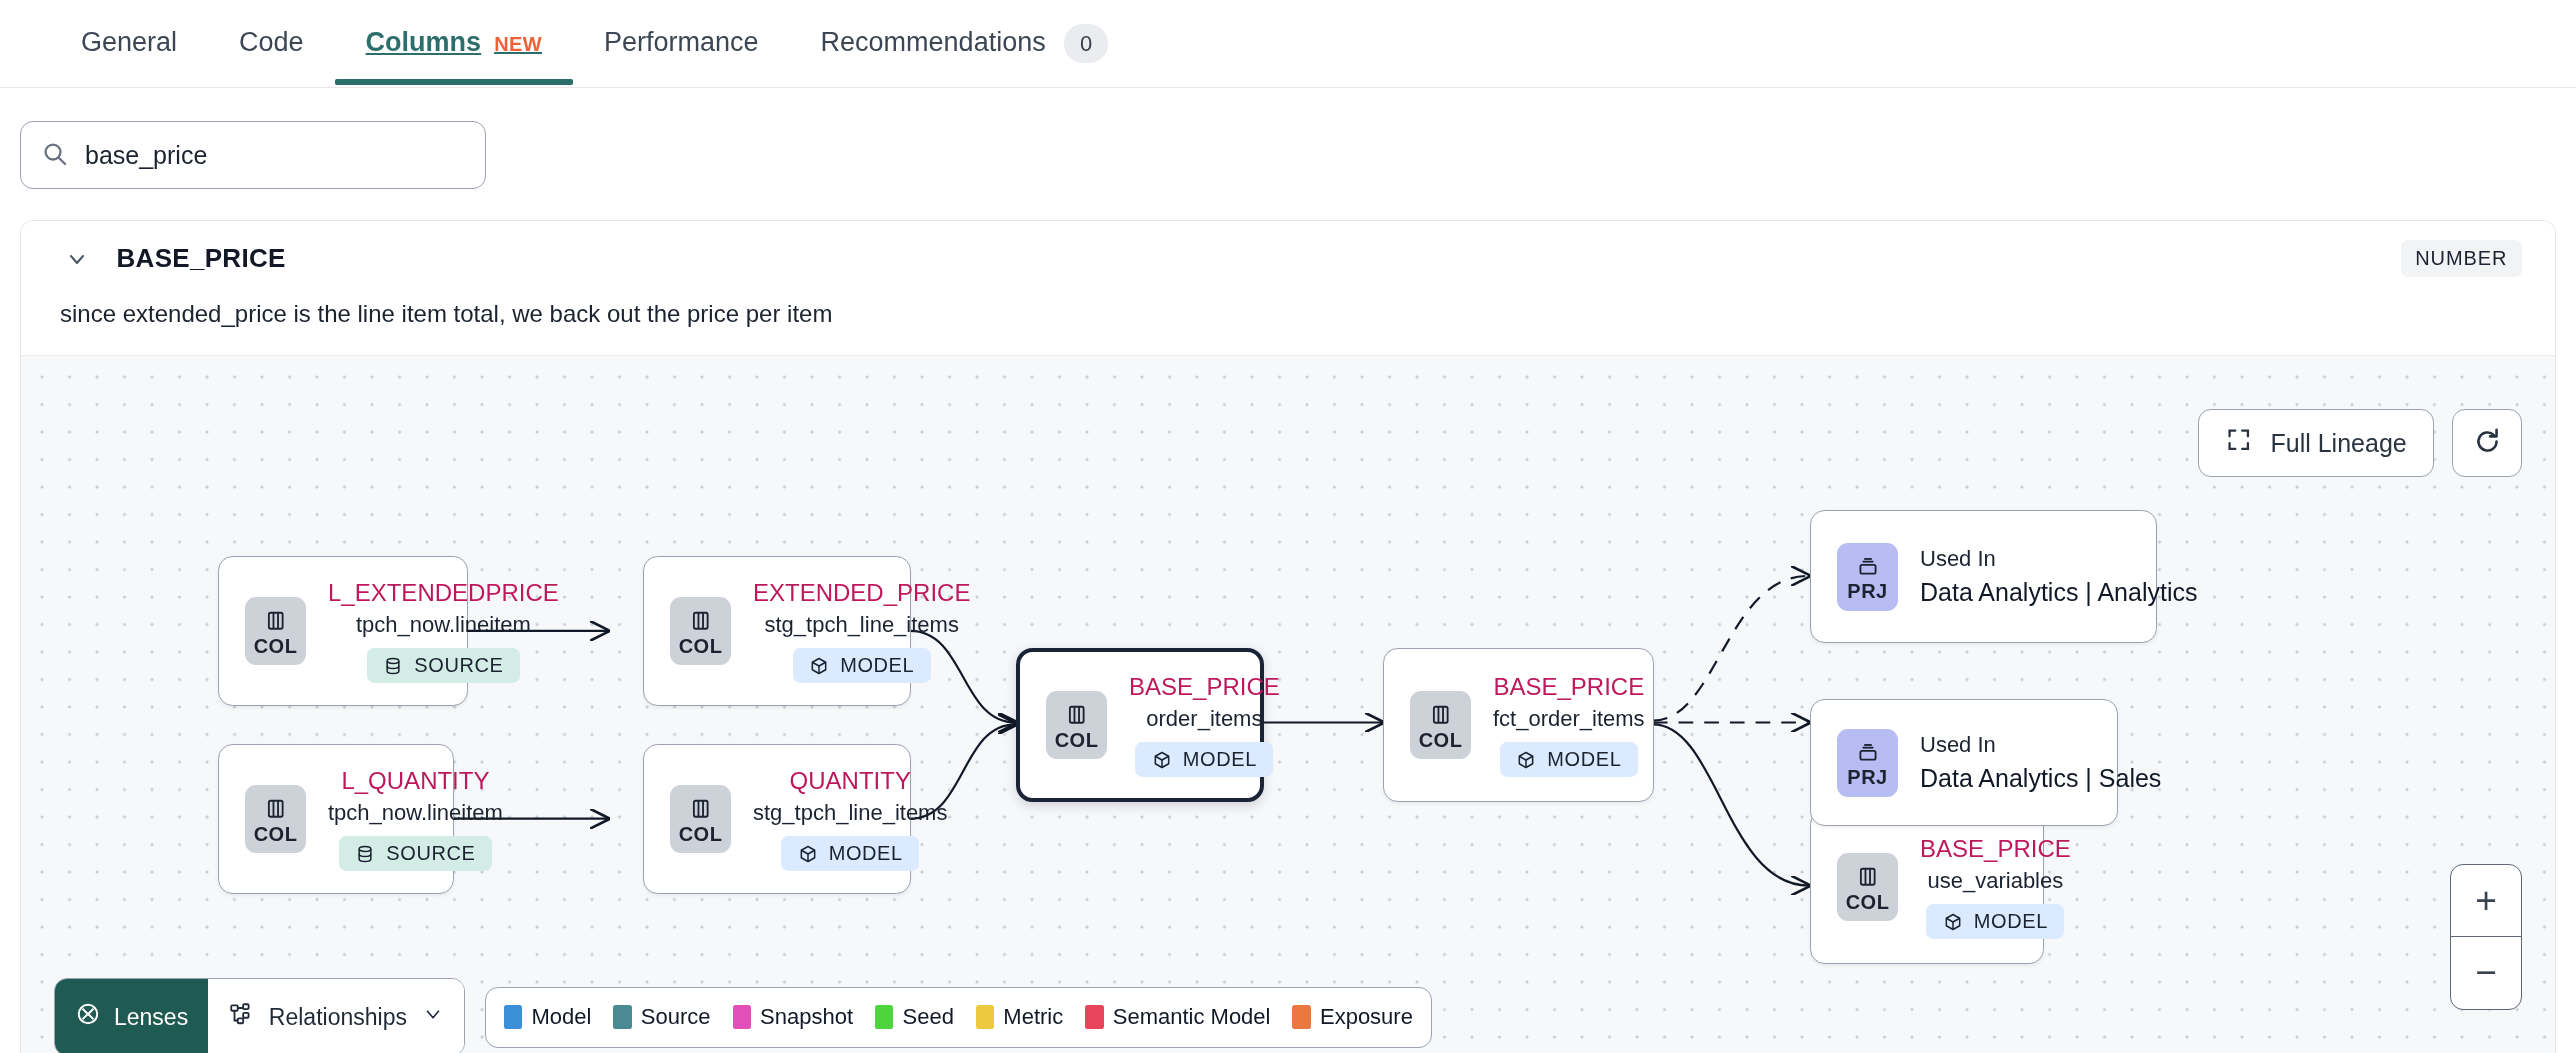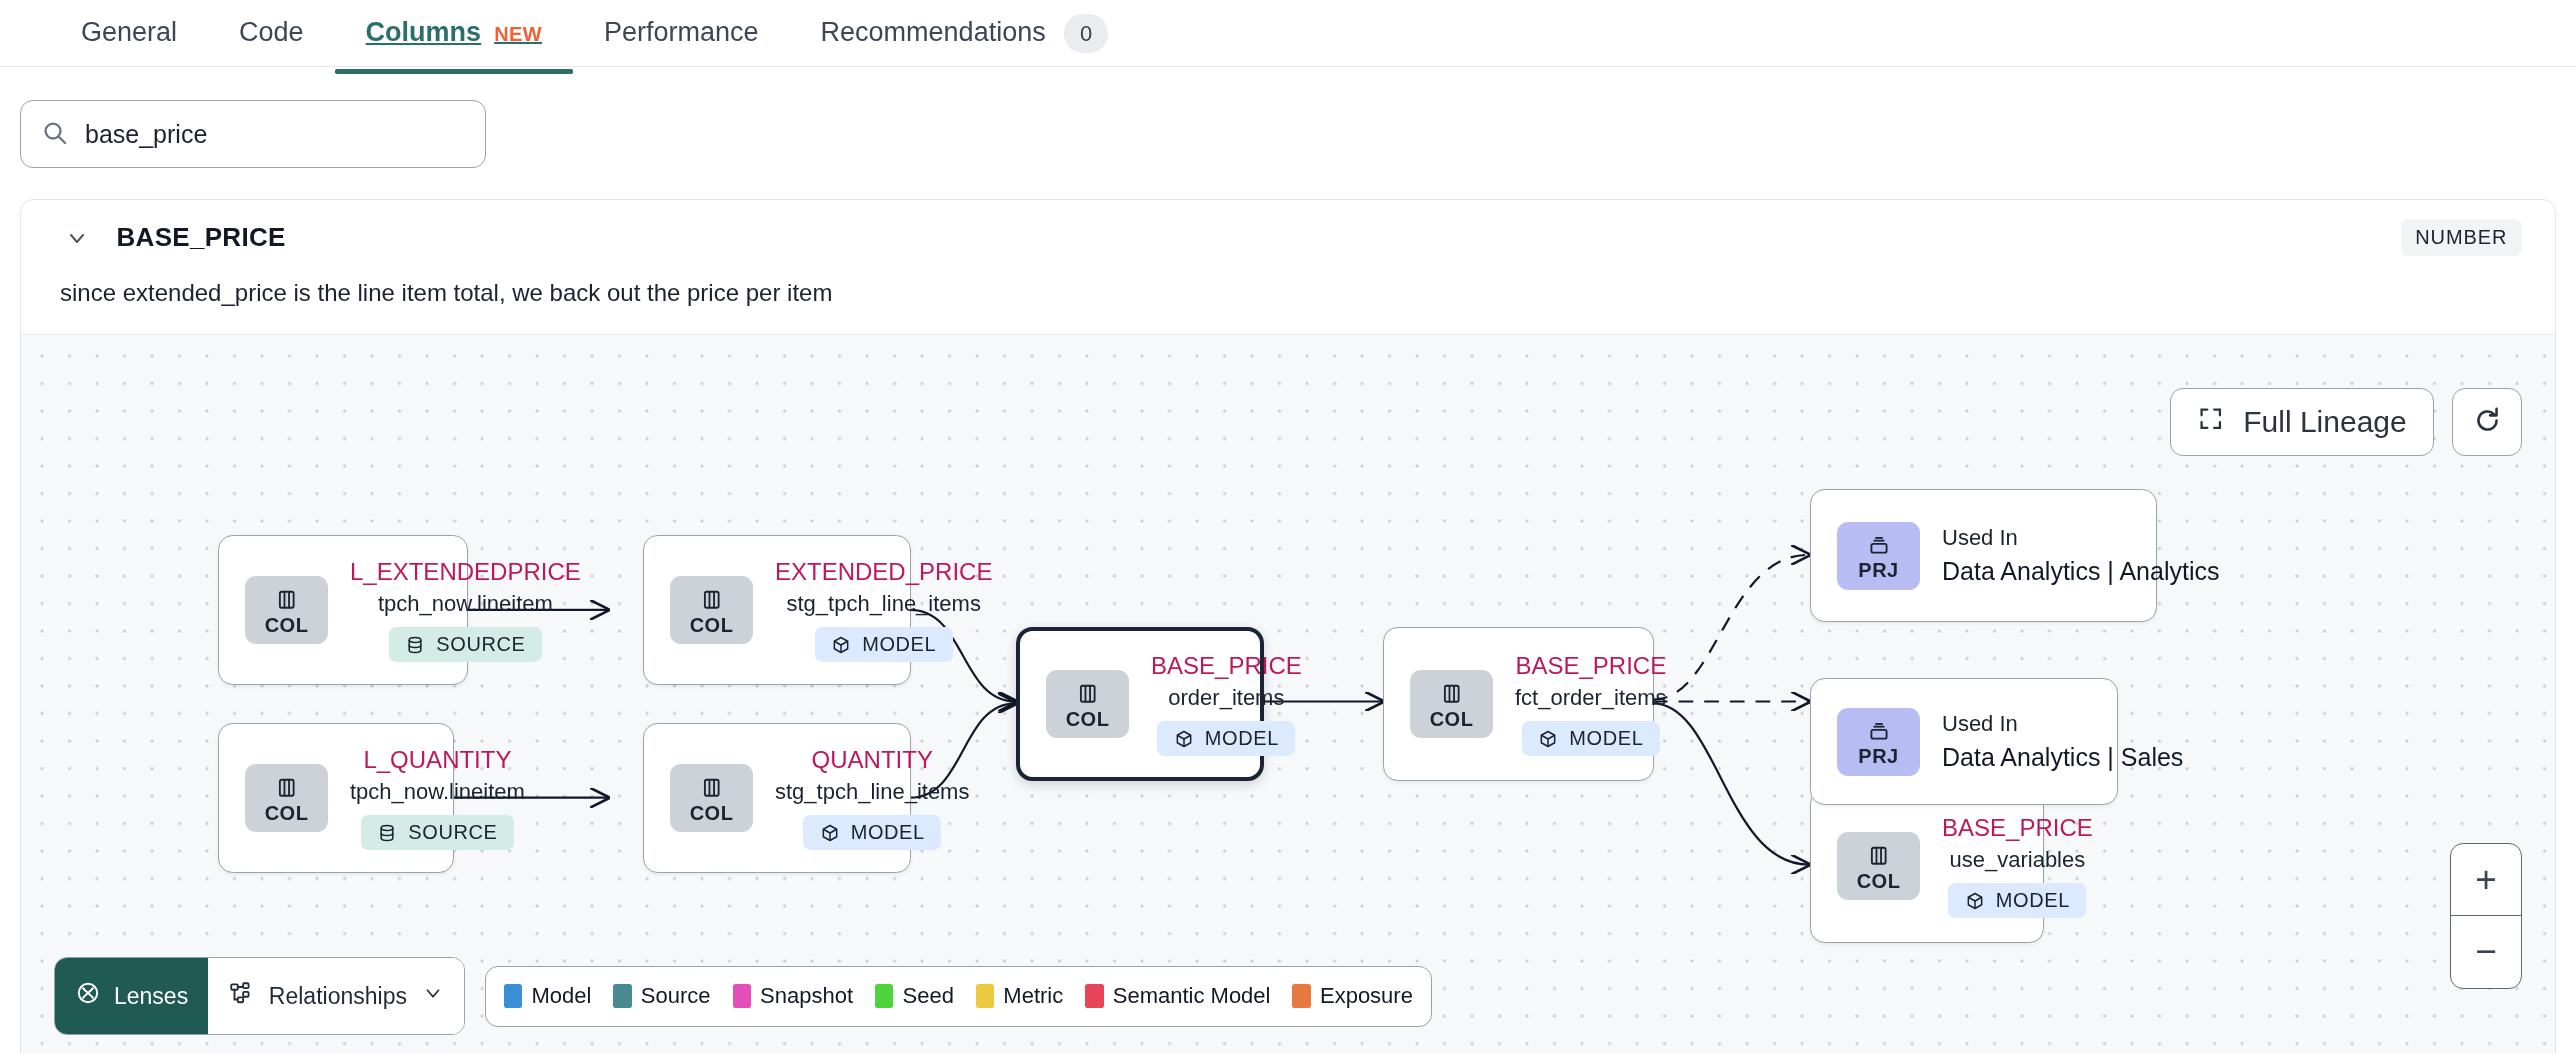--- a/index.html
+++ b/index.html
@@ -7,21 +7,21 @@
     width: 2576px; height: 1053px;
     background: #ffffff;
     font-family: "Liberation Sans", sans-serif;
     color: #1f2937;
     overflow: hidden;
   }
 
   
   .tabbar {
     position: relative;
-    height: 67px;
+    height: 88px;
     display: flex;
     align-items: center;
     padding-left: 50px;
     border-bottom: 1.8px solid #e6e8ec;
     background: #fff;
   }
   .tab {
     position: relative;
     display: flex;
     align-items: baseline;
@@ -152,21 +152,21 @@
     box-shadow: 0 1.8px 3.7px rgba(15,23,42,.06);
     cursor: pointer;
   }
   .node.selected {
     border: 4.6px solid #1b2436;
     border-radius: 16.5px;
     box-shadow: 0 3.7px 11px rgba(15,23,42,.16);
   }
   .node-badge {
     flex: 0 0 auto;
-    width: 83px; height: 68px;
+    width: 61px; height: 68px;
     border-radius: 11px;
     background: #cdd1d8;
     display: flex;
     flex-direction: column;
     align-items: center;
     justify-content: center;
     gap: 1.8px;
   }
   .node-badge.prj { background: #b7bdf2; }
   .node-badge .bl {
@@ -220,21 +220,21 @@
   }
   .btn-lineage {
     display: flex;
     align-items: center;
     gap: 18.3px;
     height: 68px;
     padding: 4px 26px;
     background: #fff;
     border: 1.8px solid #9aa2ae;
     border-radius: 13px;
-    font-size: 30px;
+    font-size: 25px;
     color: #2a3340;
     cursor: pointer;
   }
   .btn-refresh {
     width: 70px; height: 68px;
     background: #fff;
     border: 1.8px solid #9aa2ae;
     border-radius: 13px;
     display: flex;
     align-items: center;

